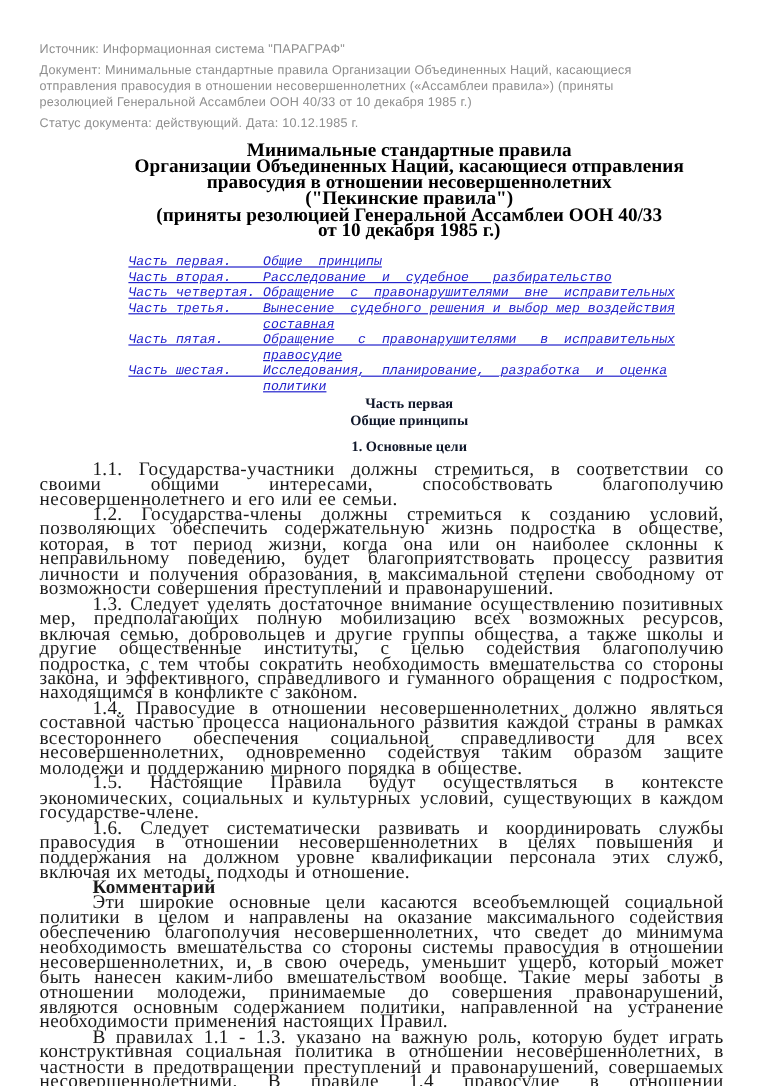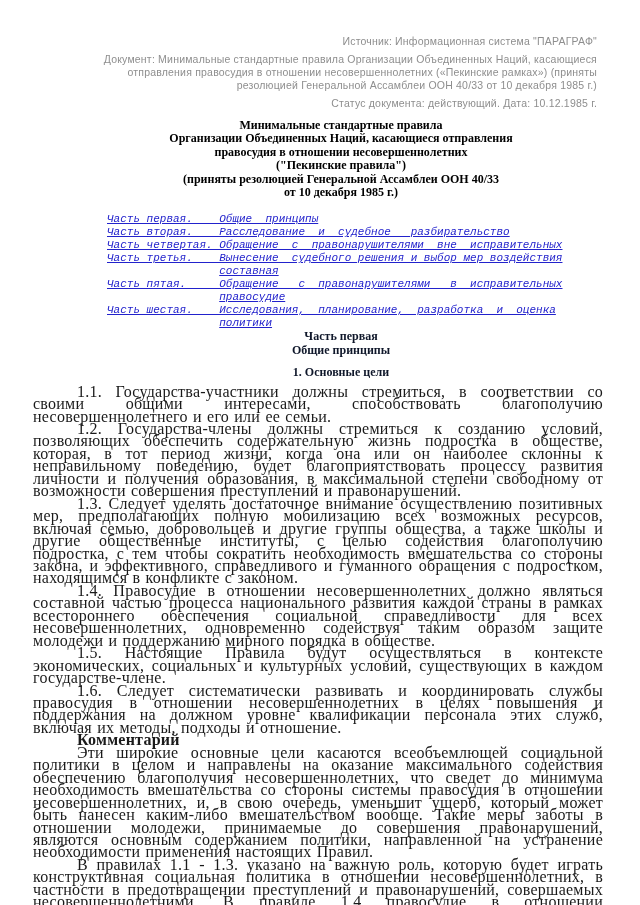--- a/index.html
+++ b/index.html
@@ -4,32 +4,32 @@
 <style>
   html,body { margin:0; padding:0; background:#ffffff; }
   .page {
     position:relative; width:640px; height:905px; background:#ffffff;
     overflow:hidden;
   }
   .content { position:absolute; left:33px; top:0; width:570px; }
 
   
   .meta {
-    margin-top:35px; text-align:right; padding-right:6px;
+    margin-top:35px; padding-right:6px;
     font-family:"Liberation Sans", sans-serif;
     font-size:10.5px; line-height:13px; letter-spacing:0.2px;
     color:#8e8e8e;
   }
   .meta .block { margin-bottom:5px; }
 
   
   .title-block {
     margin-top:9px; margin-left:46px; text-align:center;
     font-family:"Liberation Serif", serif; font-weight:bold;
-    font-size:12px; line-height:13.4px; color:#000000;
+    font-size:16px; line-height:13.4px; color:#000000;
   }
 
   
   .toc {
     margin-top:14px; margin-left:74px;
     font-family:"Liberation Mono","DejaVu Sans Mono", monospace;
     font-style:italic; font-size:11px; line-height:13px;
     color:#2222cc;
   }
   .toc-line { white-space:pre; }
@@ -55,21 +55,21 @@
 </head>
 <body>
 
 <div class="page">
   <div class="content">
 
     <div class="meta">
       <div class="block">Источник: Информационная система "ПАРАГРАФ"</div>
       <div class="block">
         <div>Документ: Минимальные стандартные правила Организации Объединенных Наций, касающиеся</div>
-        <div>отправления правосудия в отношении несовершеннолетних («Пекинские рамках») (приняты</div>
+        <div>отправления правосудия в отношении несовершеннолетних («Ассамблеи правила») (приняты</div>
         <div>резолюцией Генеральной Ассамблеи ООН 40/33 от 10 декабря 1985 г.)</div>
       </div>
       <div>Статус документа: действующий. Дата: 10.12.1985 г.</div>
     </div>
 
     <div class="title-block">
       <div>Минимальные стандартные правила</div>
       <div>Организации Объединенных Наций, касающиеся отправления</div>
       <div>правосудия в отношении несовершеннолетних</div>
       <div>("Пекинские правила")</div>

